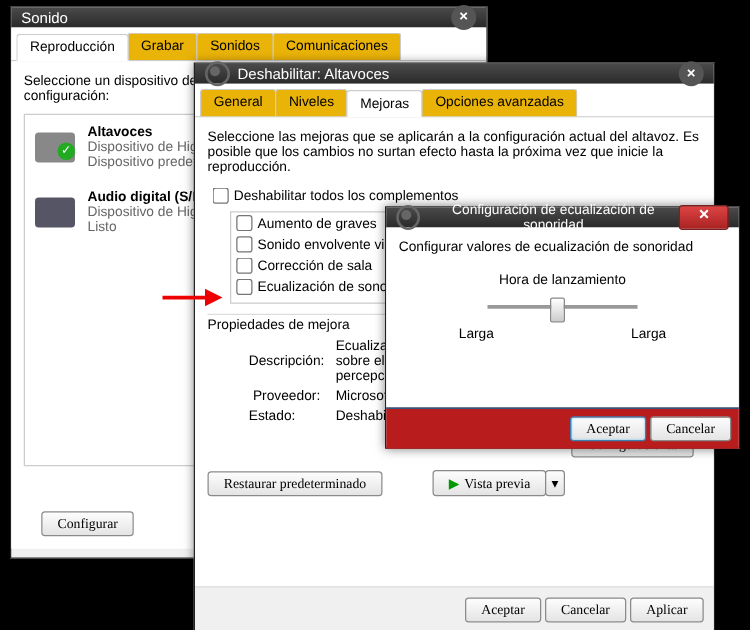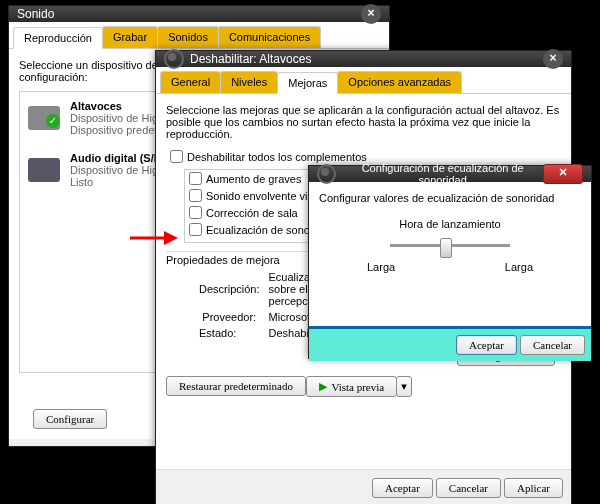--- a/index.html
+++ b/index.html
@@ -123,21 +123,21 @@
           </tr>
       <tr>
             <td style="text-align:left; padding-right:6px;">Estado:</td>
           <td><span>Deshabilitado</span></td>
           </tr>
     </tbody>
       </table>
     <div style="text-align:right; margin:4px 6px 10px 0;">
       <button class="btn">Configuración...</button>
     </div>
-    <div style="display:flex; align-items:flex-start;">
+    <div style="display:flex; gap:40px; align-items:center;">
       <button class="btn">Restaurar predeterminado</button>
       <div style="display:flex;">
         <button class="btn" style="display:flex;align-items:center;gap:4px;">
           <span style="color:#090;">▶</span>
           <span>Vista previa</span>
         </button>
         <button class="btn" style="padding:3px 4px;margin-left:-1px;">
           <span>▾</span>
         </button>
       </div>
@@ -161,17 +161,17 @@
     <div style="margin-bottom:14px;">Configurar valores de ecualización de sonoridad</div>
     <div style="text-align:center;">Hora de lanzamiento</div>
     <div class="slider-track">
       <div class="slider-thumb"></div>
     </div>
     <div style="display:flex; justify-content:space-between; padding:0 48px;">
       <span>Larga</span>
       <span>Larga</span>
     </div>
   </div>
-  <div style="background:#5eead4; padding:6px; text-align:right; border-top:3px solid #0369a1;">
+  <div style="background:#b91c1c; padding:6px; text-align:right; border-top:1px solid #0369a1;">
     <button class="btn primary">Aceptar</button>
     <button class="btn">Cancelar</button>
   </div>
 </div>
 
 </body></html>

